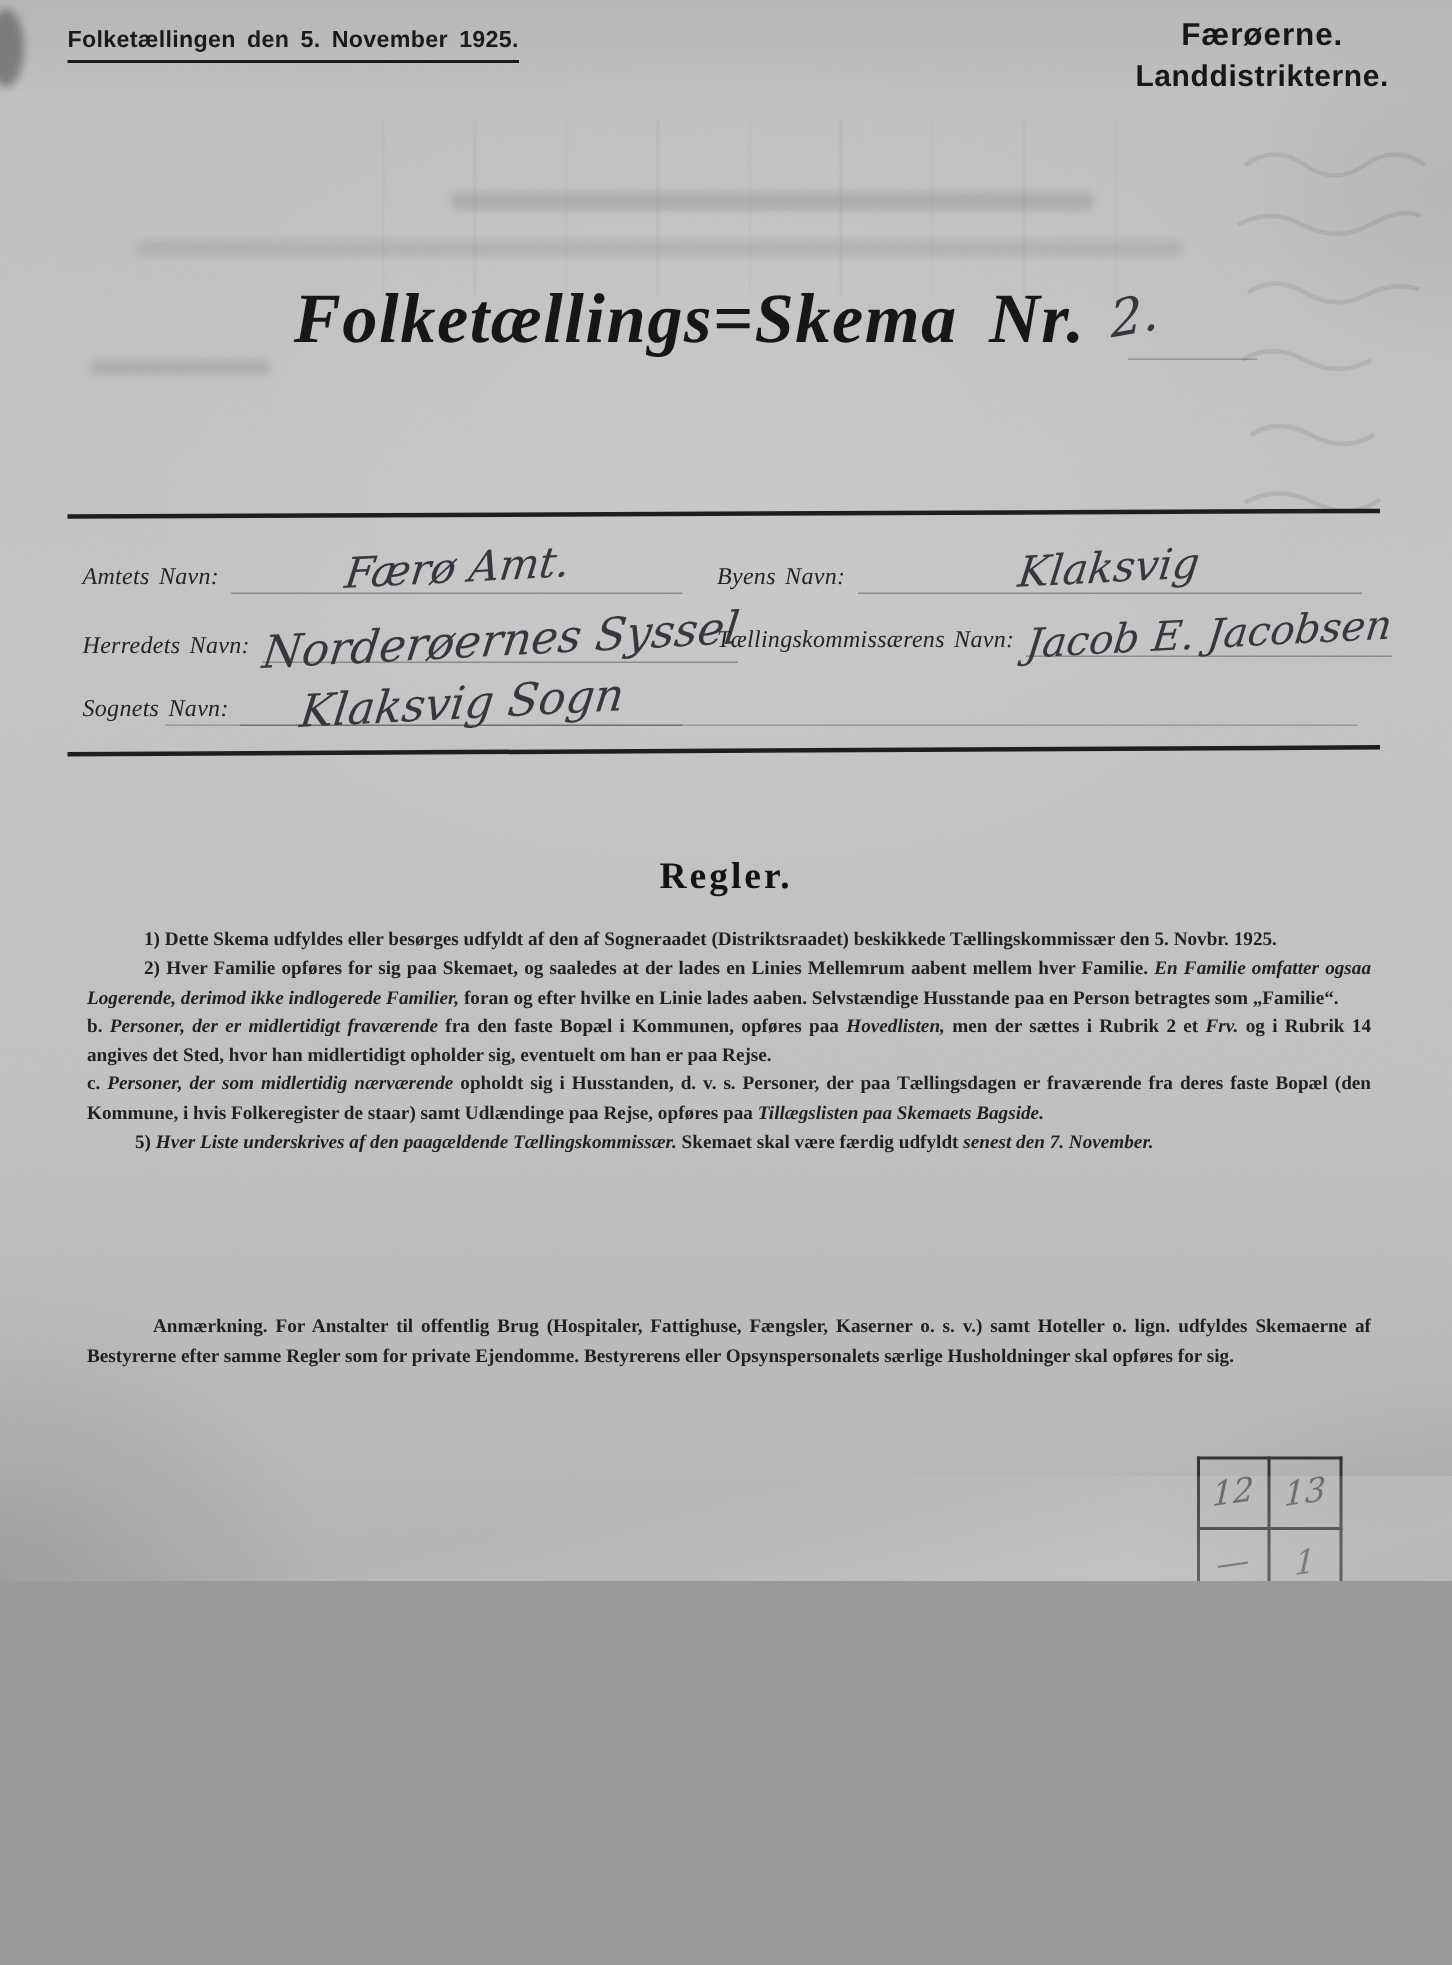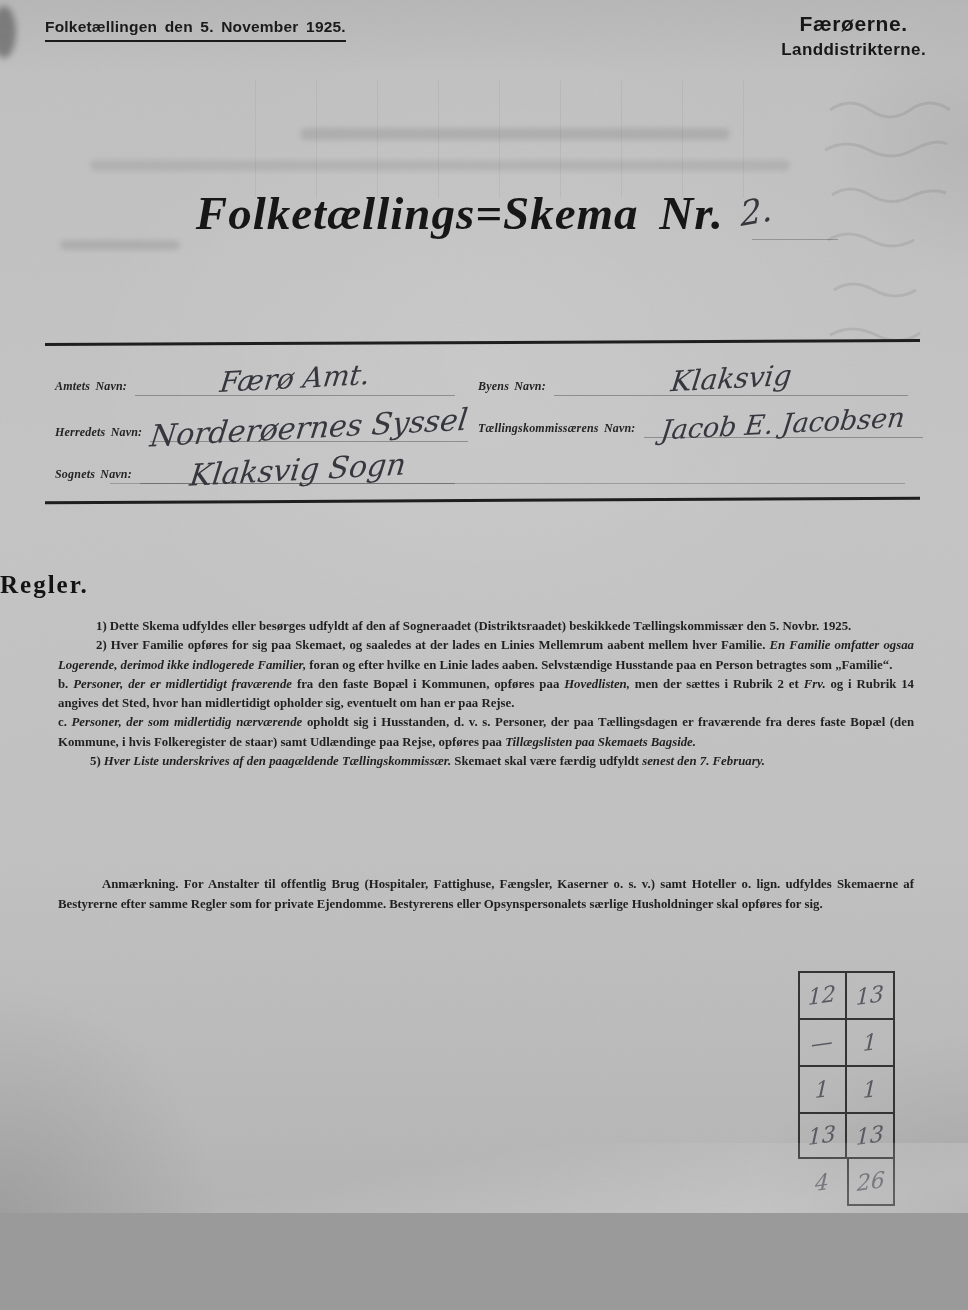--- a/index.html
+++ b/index.html
@@ -1,18 +1,18 @@
 <!DOCTYPE html>
 <html><head>
 <meta charset="utf-8">
 <style>
   * { margin:0; padding:0; box-sizing:border-box; }
   html,body { background:#9a9a9a; }
   .page {
-    position:relative; width:968px; height:1213px; overflow:hidden;
+    position:relative; width:968px; height:1054px; overflow:hidden;
     background:linear-gradient(180deg,#b6b6b6 0%,#c0c0c0 6%,#c4c4c4 40%,#c1c1c1 70%,#b8b8b8 92%,#b3b3b3 100%);
     font-family:"Liberation Serif", serif; color:#1b1b1b;
   }
   .layer { position:absolute; inset:0; pointer-events:none; }
   .vignette {
     background:
       radial-gradient(ellipse 60% 40% at 50% 30%, rgba(255,255,255,0.10), transparent 70%),
       radial-gradient(ellipse 30% 25% at 0% 100%, rgba(0,0,0,0.12), transparent 75%),
       radial-gradient(ellipse 30% 20% at 100% 100%, rgba(0,0,0,0.09), transparent 75%),
       radial-gradient(ellipse 20% 15% at 100% 12%, rgba(0,0,0,0.06), transparent 75%);
@@ -25,52 +25,52 @@
     filter:blur(0.7px); }
   .ghost-smudge { position:absolute; border-radius:8px; filter:blur(2.5px); background:rgba(105,105,108,0.22); }
   .smudge-tl { position:absolute; left:-8px; top:6px; width:24px; height:52px; background:#464646;
     border-radius:50%; opacity:.55; filter:blur(3px); }
   
   .census-note { position:absolute; left:45px; top:18px;
     font-family:"Liberation Sans", sans-serif; font-weight:bold; font-size:15.5px; letter-spacing:.2px;
     word-spacing:3px; color:#161616; border-bottom:2.5px solid #161616; padding-bottom:4px; }
   .head-right { position:absolute; right:42px; top:12px; text-align:center; color:#131313; }
   .region { font-family:"Liberation Sans", sans-serif; font-weight:bold; font-size:21px; letter-spacing:.6px; }
-  .district { font-family:"Liberation Sans", sans-serif; font-weight:bold; font-size:17px; margin-top:4px; letter-spacing:.4px; }
+  .district { font-family:"Liberation Sans", sans-serif; font-weight:bold; font-size:20px; margin-top:4px; letter-spacing:.4px; }
   
   .title-row { position:absolute; left:0; right:0; top:186px; text-align:center; white-space:nowrap; }
   .title-main { font-weight:bold; font-style:italic; font-size:47px; letter-spacing:1px; word-spacing:8px; color:#121212; }
   .hand { font-family:"DejaVu Serif", serif; font-style:italic; color:#33343b; }
   .title-num { display:inline-block; font-size:34px; margin-left:16px; transform:rotate(-10deg) skewX(-8deg); vertical-align:6px; }
   .title-num-line { position:absolute; left:752px; top:239px; width:86px; height:1px; background:rgba(60,60,60,0.35); }
   .subtitle { position:absolute; left:0; right:0; top:270px; text-align:center;
     font-weight:bold; font-style:italic; font-size:20px; word-spacing:4px; color:#161616; }
   
   .hrule { position:absolute; height:3px; background:#1a1a1a; }
   .hrule.top { left:45px; top:341px; width:875px; transform:rotate(-0.25deg); }
   .hrule.mid { left:45px; top:499px; width:875px; transform:rotate(-0.3deg); }
   
   .field { position:absolute; display:flex; align-items:flex-end; }
-  .field .lbl { font-weight:bold; font-style:italic; font-size:12px; color:#202020; white-space:nowrap;
+  .field .lbl { font-weight:normal; font-style:italic; font-size:16px; color:#202020; white-space:nowrap;
     padding-bottom:2px; letter-spacing:.2px; word-spacing:2px; }
   .field .entry { flex:1; margin-left:8px; border-bottom:1px solid rgba(45,45,45,0.38);
     text-align:center; position:relative; }
   .entry .hand { display:inline-block; transform:rotate(-3deg) skewX(-10deg); white-space:nowrap; }
   .f-amt    { left:55px;  top:360px; width:400px; height:36px; }
   .f-herred { left:55px;  top:398px; width:400px; height:44px; }
   .f-sogn   { left:55px;  top:440px; width:400px; height:44px; }
   .f-by     { left:478px; top:360px; width:430px; height:36px; }
   .f-komm   { left:478px; top:394px; width:445px; height:44px; }
   .f-amt .hand, .f-by .hand { font-size:28px; }
   .f-herred .hand { font-size:30px; position:relative; top:4px; }
   .f-sogn .hand { font-size:30px; position:relative; top:4px; }
   .f-komm .hand { font-size:27px; position:relative; top:2px; }
   .long-line { position:absolute; left:110px; top:483px; width:795px; height:1px; background:rgba(50,50,50,0.30); }
   
-  .regler-head { position:absolute; left:0; right:0; top:571px; text-align:left;
+  .regler-head { position:absolute; left:0; right:0; top:571px; text-align:center;
     font-weight:bold; font-size:25px; letter-spacing:2px; color:#0f0f0f; }
   .rules { position:absolute; left:58px; top:617px; width:856px;
     font-size:12.8px; font-weight:bold; line-height:19.3px; text-align:justify; color:#1c1c1c; }
   .rules p { margin:0; }
   .ind38 { text-indent:38px; }
   .ind44 { text-indent:44px; }
   .sub   { margin-left:48px; }
   .ind32 { text-indent:32px; }
   .remark { position:absolute; left:58px; top:874px; width:856px;
     font-size:12.8px; font-weight:bold; line-height:20px; text-align:justify; text-indent:44px; color:#1c1c1c; }
@@ -151,21 +151,21 @@
   <div class="long-line"></div>
 
   <div class="hrule mid"></div>
 
   <div class="regler-head">Regler.</div>
   <div class="rules">
     <p class="ind38">1) Dette Skema udfyldes eller besørges udfyldt af den af Sogneraadet (Distriktsraadet) beskikkede Tællingskommissær den 5. Novbr. 1925.</p>
     <p class="ind38">2) Hver Familie opføres for sig paa Skemaet, og saaledes at der lades en Linies Mellemrum aabent mellem hver Familie. <i>En Familie omfatter ogsaa Logerende, derimod ikke indlogerede Familier,</i> foran og efter hvilke en Linie lades aaben. Selvstændige Husstande paa en Person betragtes som „Familie“.</p>
     <p class="sub">b. <i>Personer, der er midlertidigt fraværende</i> fra den faste Bopæl i Kommunen, opføres paa <i>Hovedlisten,</i> men der sættes i Rubrik 2 et <i>Frv.</i> og i Rubrik 14 angives det Sted, hvor han midlertidigt opholder sig, eventuelt om han er paa Rejse.</p>
     <p class="sub">c. <i>Personer, der som midlertidig nærværende</i> opholdt sig i Husstanden, d. v. s. Personer, der paa Tællingsdagen er fraværende fra deres faste Bopæl (den Kommune, i hvis Folkeregister de staar) samt Udlændinge paa Rejse, opføres paa <i>Tillægslisten paa Skemaets Bagside.</i></p>
-    <p class="ind32">5) <i>Hver Liste underskrives af den paagældende Tællingskommissær.</i> Skemaet skal være færdig udfyldt <i>senest den 7. February.</i></p>
+    <p class="ind32">5) <i>Hver Liste underskrives af den paagældende Tællingskommissær.</i> Skemaet skal være færdig udfyldt <i>senest den 7. November.</i></p>
   </div>
   <div class="remark">Anmærkning. For Anstalter til offentlig Brug (Hospitaler, Fattighuse, Fængsler, Kaserner o. s. v.) samt Hoteller o. lign. udfyldes Skemaerne af Bestyrerne efter samme Regler som for private Ejendomme. Bestyrerens eller Opsynspersonalets særlige Husholdninger skal opføres for sig.</div>
 
   <div class="stable">
     <div class="srow">
       <div class="scell">
           <span class="pencil">12</span>
         </div>
       <div class="scell">
           <span class="pencil">13</span>

